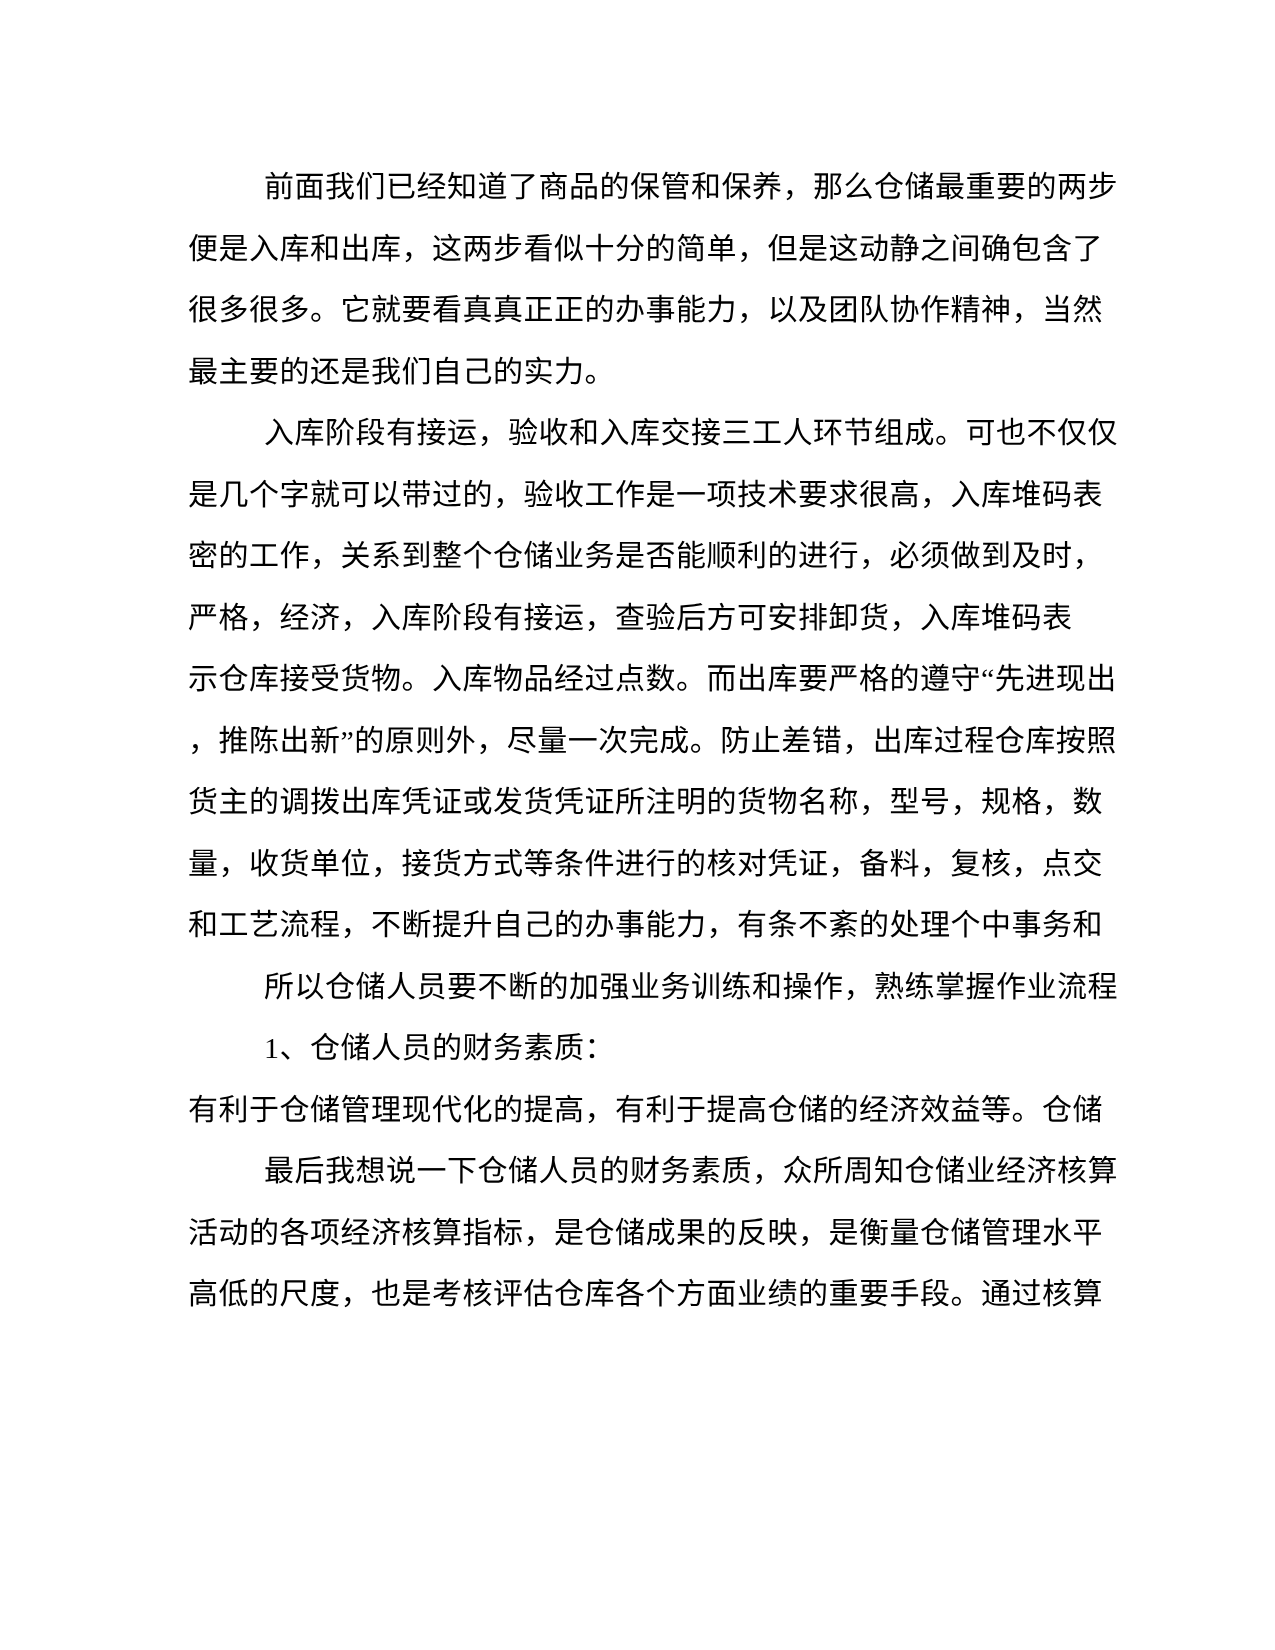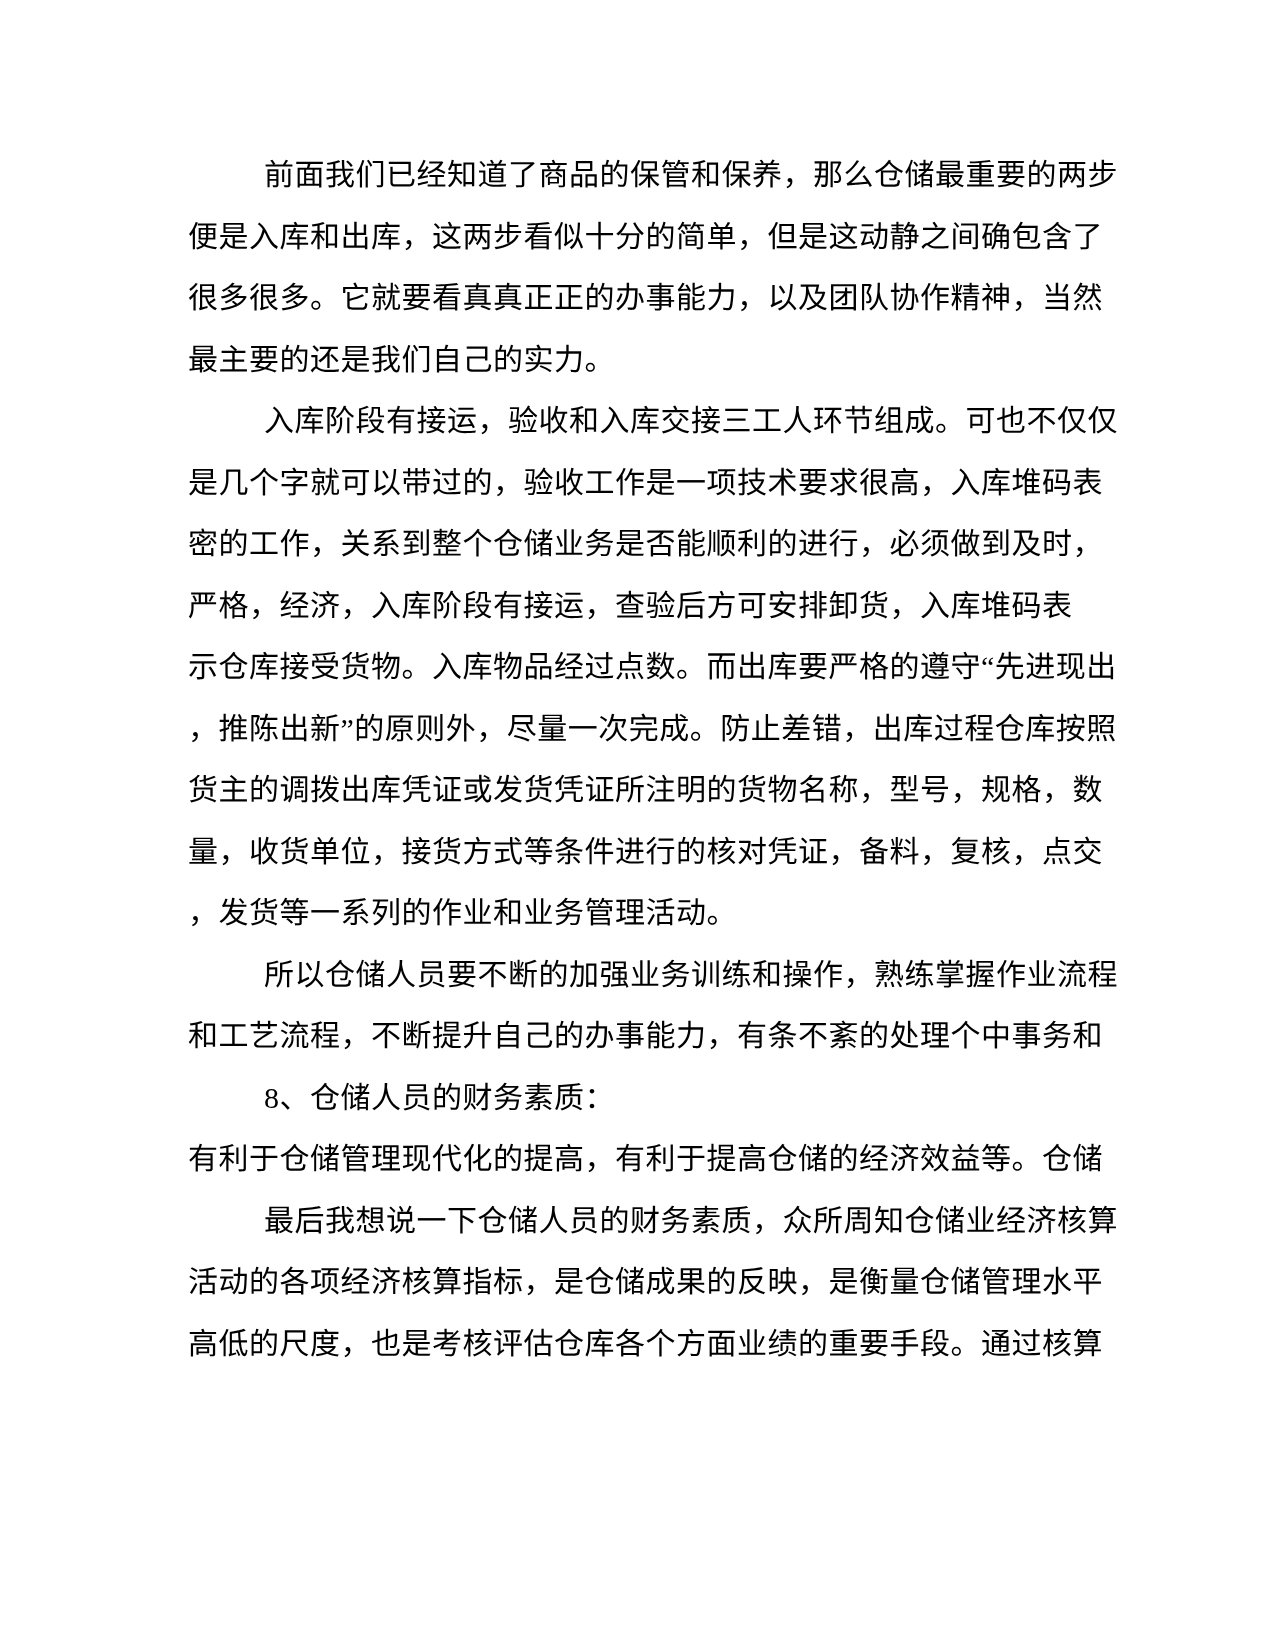--- a/index.html
+++ b/index.html
@@ -10,21 +10,21 @@
   .page {
     position: relative;
     width: 1275px;
     height: 1650px;
     background: #ffffff;
     overflow: hidden;
   }
   .content {
     position: absolute;
     left: 188px;
-    top: 144px;
+    top: 156px;
     width: 912px;
     font-family: "Liberation Serif", "DejaVu Serif", serif;
     font-size: 30px;
     line-height: 61.5px;
     color: #000000;
     font-weight: 400;
   }
   .paragraph {
     margin: 0;
     padding: 0;
@@ -50,28 +50,27 @@
       </div>
       <div class="paragraph">
         <div class="line indent">入库阶段有接运，验收和入库交接三工人环节组成。可也不仅仅</div>
         <div class="line">是几个字就可以带过的，验收工作是一项技术要求很高，入库堆码表</div>
         <div class="line">密的工作，关系到整个仓储业务是否能顺利的进行，必须做到及时，</div>
         <div class="line">严格，经济，入库阶段有接运，查验后方可安排卸货，入库堆码表</div>
         <div class="line">示仓库接受货物。入库物品经过点数。而出库要严格的遵守“先进现出</div>
         <div class="line">，推陈出新”的原则外，尽量一次完成。防止差错，出库过程仓库按照</div>
         <div class="line">货主的调拨出库凭证或发货凭证所注明的货物名称，型号，规格，数</div>
         <div class="line">量，收货单位，接货方式等条件进行的核对凭证，备料，复核，点交</div>
-        <div class="line">，发货等一系列的作业和业务管理活动。</div>
       </div>
       <div class="paragraph">
+        <div class="line">和工艺流程，不断提升自己的办事能力，有条不紊的处理个中事务和</div>
         <div class="line indent">所以仓储人员要不断的加强业务训练和操作，熟练掌握作业流程</div>
-        <div class="line">和工艺流程，不断提升自己的办事能力，有条不紊的处理个中事务和</div>
       </div>
       <div class="paragraph">
-        <div class="line indent">8、仓储人员的财务素质：</div>
+        <div class="line indent">1、仓储人员的财务素质：</div>
       </div>
       <div class="paragraph">
         <div class="line">有利于仓储管理现代化的提高，有利于提高仓储的经济效益等。仓储</div>
         <div class="line indent">最后我想说一下仓储人员的财务素质，众所周知仓储业经济核算</div>
         <div class="line">活动的各项经济核算指标，是仓储成果的反映，是衡量仓储管理水平</div>
         <div class="line">高低的尺度，也是考核评估仓库各个方面业绩的重要手段。通过核算</div>
       </div>
     </div>
 </div>
 

